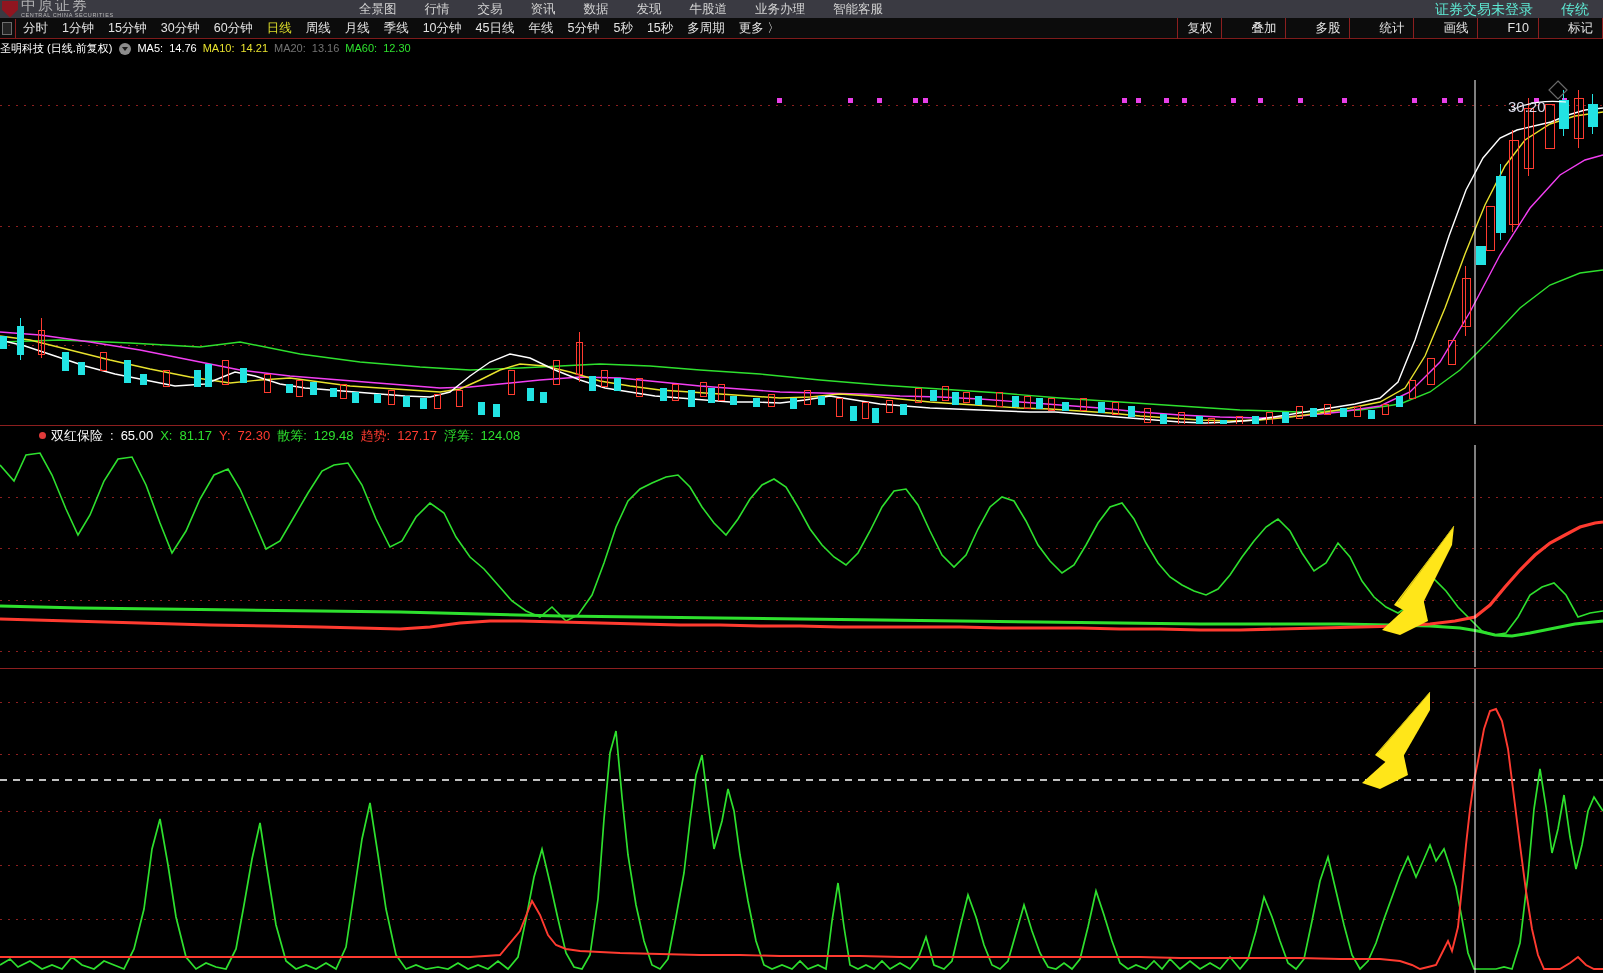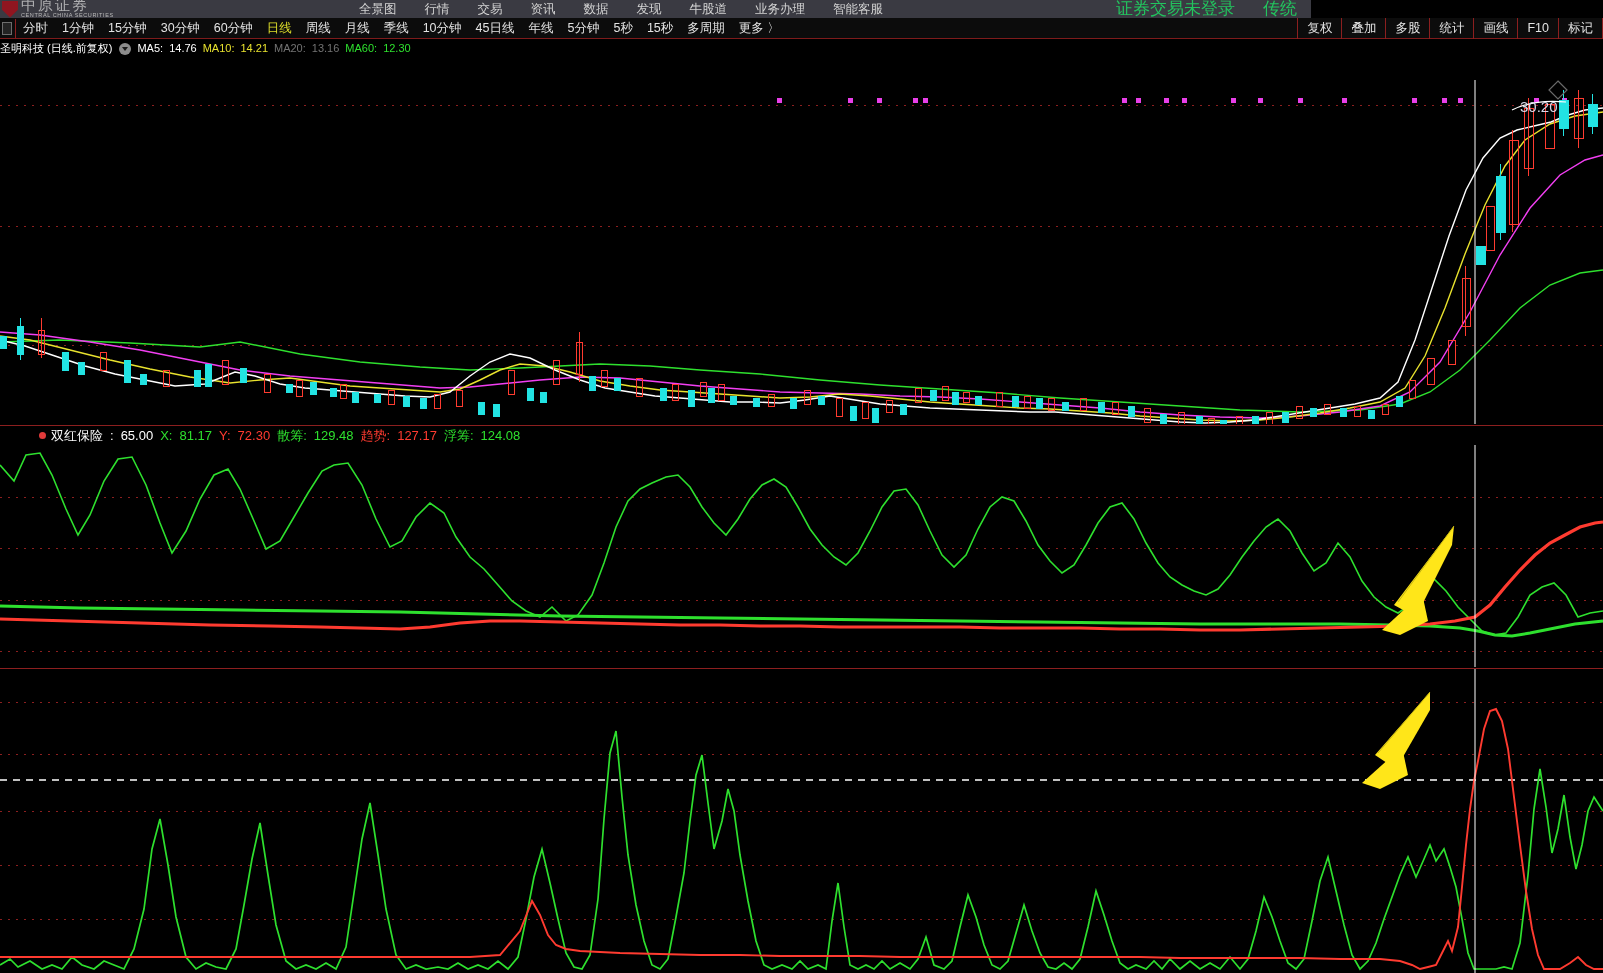--- a/index.html
+++ b/index.html
@@ -3,56 +3,56 @@
 <meta charset="utf-8">
 <style>
   * { box-sizing: border-box; margin:0; padding:0; }
   html,body {
     width:1603px; height:973px;
     background:#000; overflow:hidden;
     font-family:"Liberation Sans","DejaVu Sans",sans-serif;
   }
   
   .topbar{
-    position:absolute; left:0; top:0; width:1311px; height:18px;
+    position:absolute; left:0; top:0; width:1603px; height:18px;
     background:#3a3a42; display:flex; align-items:center;
   }
   .logo-wrap{ display:flex; align-items:center; width:345px; height:18px; padding-left:2px; position:relative;}
   .logo-mark{
     width:16px;height:17px;background:#8f1520;
     clip-path:polygon(0 0,100% 0,100% 55%,50% 100%,0 55%);
     margin-right:3px;
   }
   .logo-cn{
     color:#cfcfcf; font-size:15px; letter-spacing:2px;
     font-family:"DejaVu Serif","Liberation Serif",serif; opacity:.78;
     line-height:13px; margin-top:-2px;
   }
   .logo-en{ color:#b9b9b9; font-size:5.5px; letter-spacing:.6px; display:block; }
   .topmenu{ display:flex; align-items:center; height:18px;}
   .topmenu span{
     color:#d2d2d2; font-size:12.5px; padding:0 14px; line-height:18px;
     cursor:default; white-space:nowrap;
   }
   .topright{ position:absolute; right:0; top:0; height:18px; display:flex; align-items:center;}
-  .topright span{ color:#22c55e; font-size:17px; padding:0 14px; line-height:18px; white-space:nowrap;}
+  .topright span{ color:#5eead4; font-size:14px; padding:0 14px; line-height:18px; white-space:nowrap;}
 
   
   .periodbar{
     position:absolute; left:0; top:18px; width:1603px; height:21px;
     background:#0c0c0c; border-bottom:1px solid #7e1b1b;
     display:flex; align-items:center;
   }
   .pb-handle{ width:10px;height:13px;border:1px solid #6d6d6d;margin:0 3px 0 2px;background:#232323;}
   .pb-sep{ width:1px;height:19px;background:#8c1f1f;}
   .periodbar .pitem{
     color:#e3e3e3; font-size:12.5px; padding:12px 7px; line-height:21px; white-space:nowrap; cursor:default;
   }
   .periodbar .pitem.active{ color:#dede2a; }
-  .pb-right{ position:absolute; right:0; top:0; height:21px; display:flex; align-items:center;}
+  .pb-right{ position:absolute; right:0; top:0; height:21px; display:flex; align-items:center;gap:20px;}
   .pb-right .ritem{
     color:#e3e3e3;font-size:12.5px;padding:0 9px;line-height:21px;white-space:nowrap;
     border-right:1px solid #8c1f1f;
   }
   .pb-right .rsep-first{ border-left:1px solid #8c1f1f;}
 
   
   .pricepanel{ position:absolute; left:0; top:40px; width:1603px; height:384px; background:#000; overflow:hidden;}
   .infoline{ position:absolute; left:0; top:0; height:17px; display:flex; align-items:center; white-space:nowrap; z-index:5;}
   .infoline .txt{ font-size:11px; line-height:17px; padding-right:6px;}
@@ -73,21 +73,21 @@
   .sub-header{
     position:absolute;left:0;height:17px;display:flex;align-items:center;
     white-space:nowrap;z-index:6;padding-left:36px;
   }
   .sub-header .dot{width:7px;height:7px;background:#e03a3a;border-radius:50%;margin:0 5px 0 3px;}
   .sub-header .t{font-size:13px;line-height:17px;padding-right:7px;}
   .c-white{color:#ffffff}.c-green{color:#2ee02e}.c-red{color:#ff3b30}
   .panel-divider{position:absolute;left:0;width:1603px;height:1px;background:#8c1f1f;}
 
   .subpanel{position:absolute;left:0;width:1603px;background:#000;overflow:hidden;}
-  .price-tag{position:absolute;color:#d8d8e8;font-size:15px;z-index:7;margin-left:12px;}
+  .price-tag{position:absolute;color:#d8d8e8;font-size:15px;z-index:7;}
   svg{display:block;}
 </style>
 </head>
 <body>
 
 <div class="topbar">
   <div class="logo-wrap">
     <div class="logo-mark"></div>
     <div>
       <div class="logo-cn">中原证券</div>

